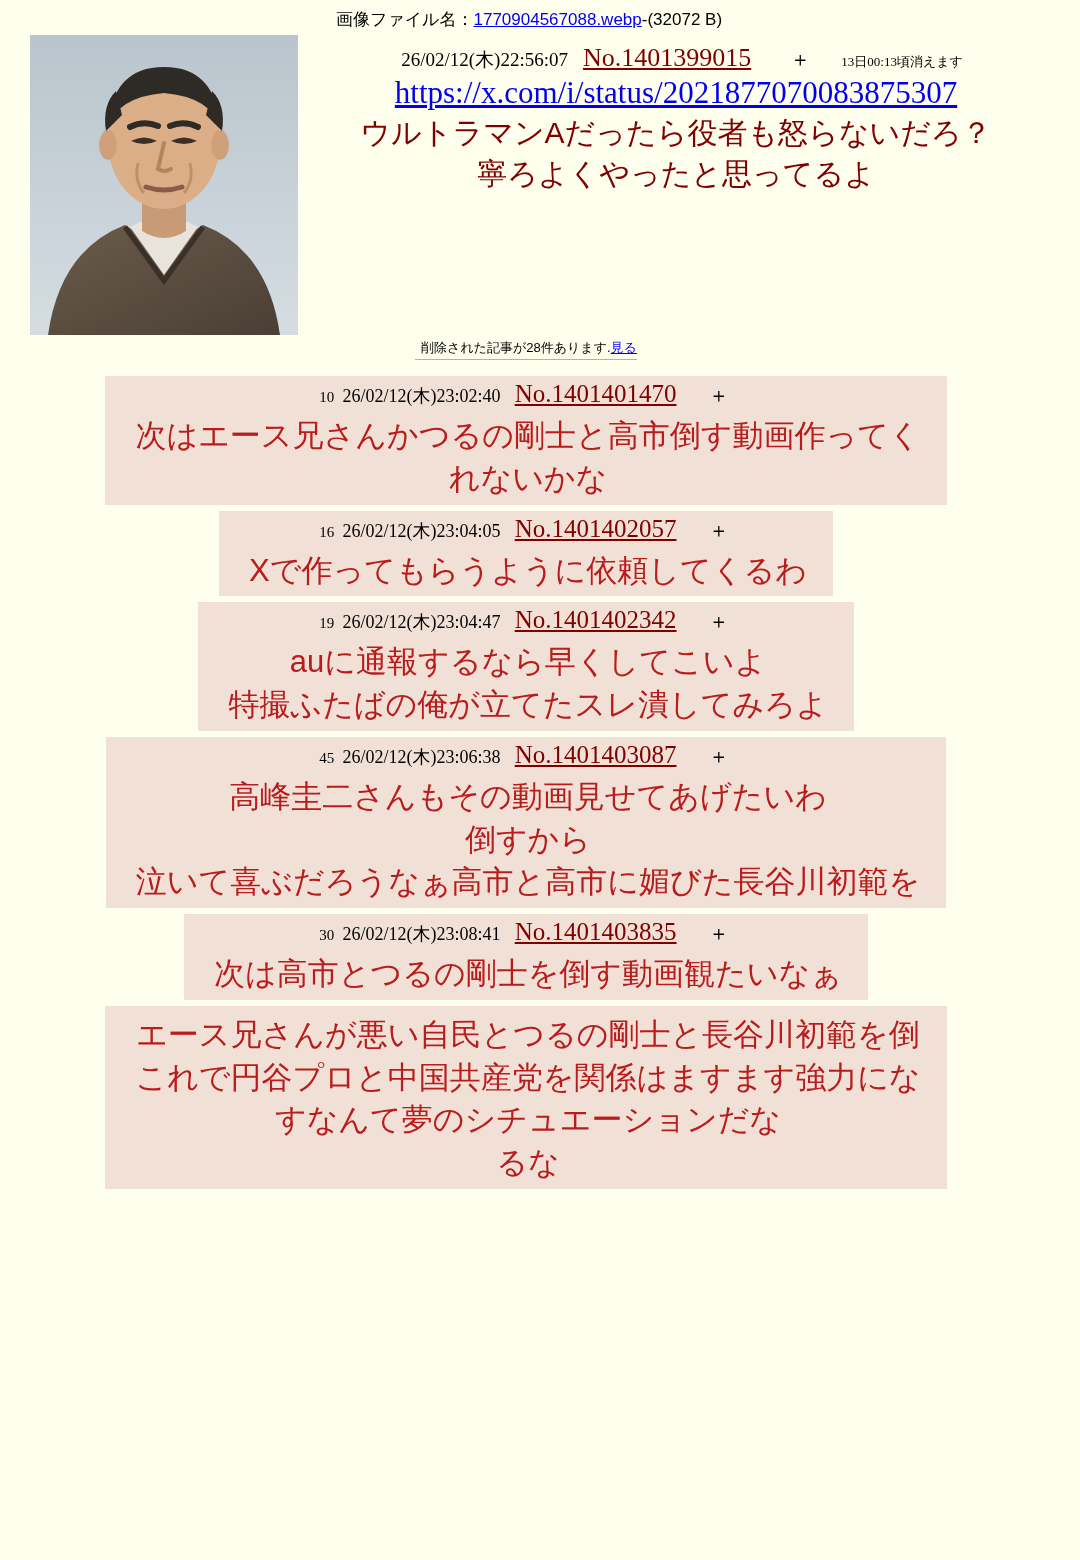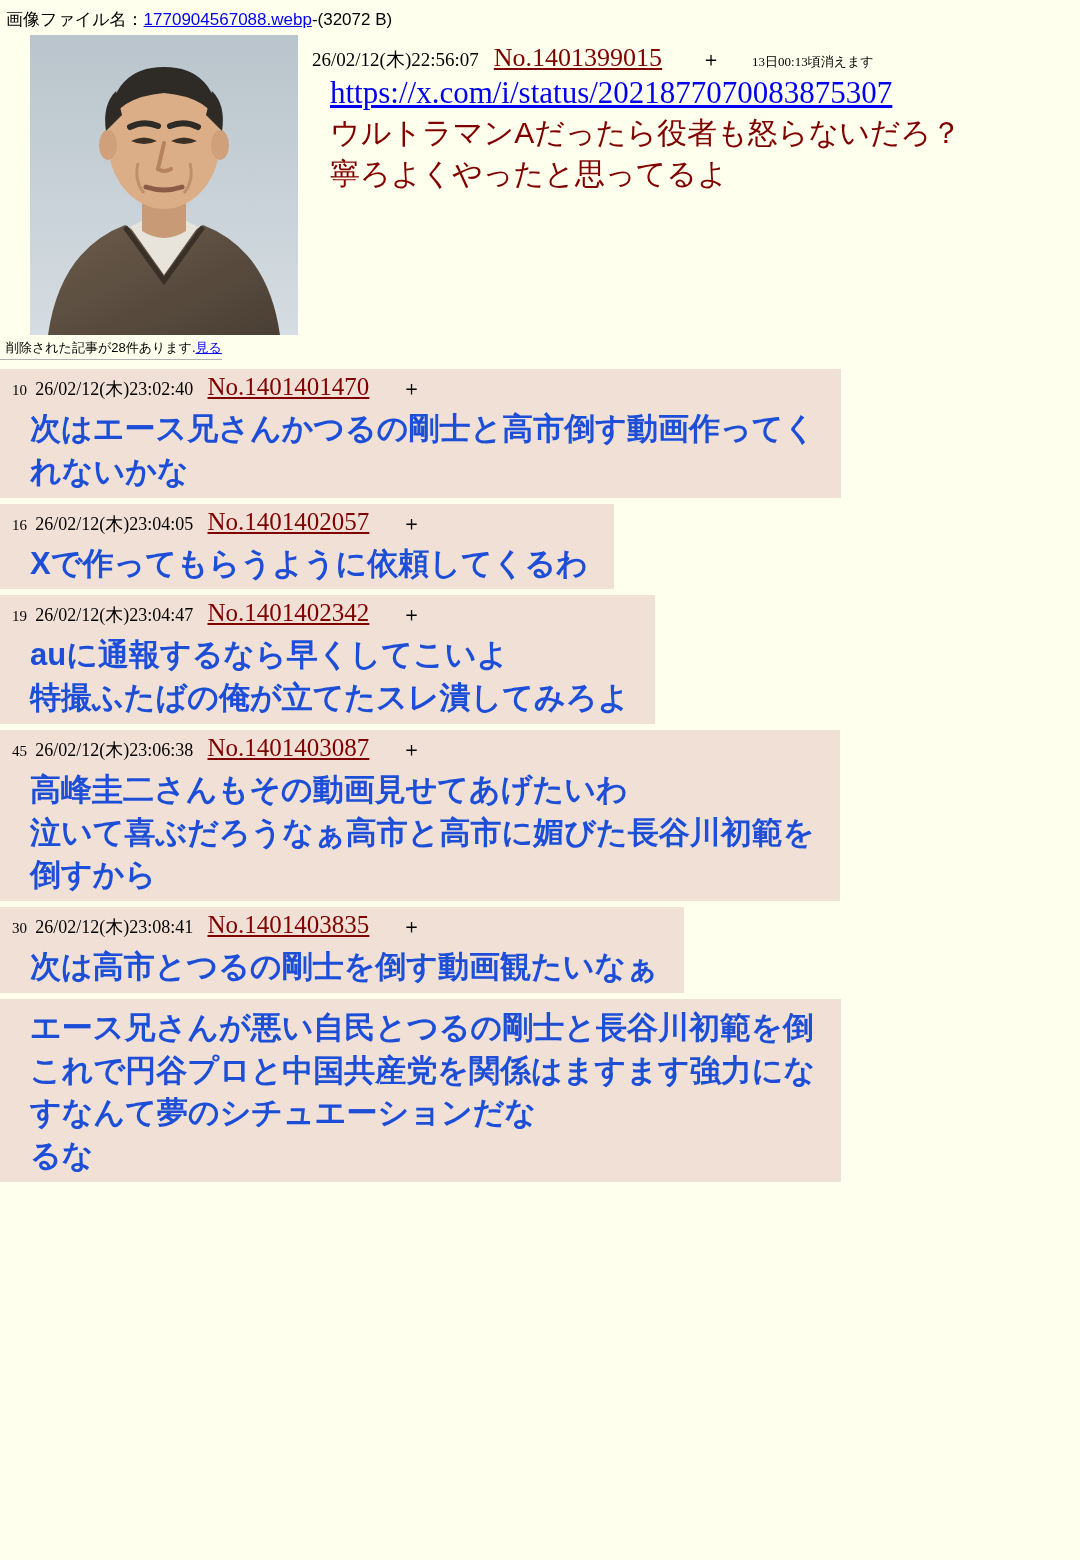--- a/index.html
+++ b/index.html
@@ -14,20 +14,21 @@
     color: #800000;
     -webkit-font-smoothing: antialiased;
   }
   a {
     color: #0000ee;
     text-decoration: underline;
   }
   .page {
     position: relative;
     width: 1052px;
+    text-align: center;
   }
 
   
   .filename-line {
     font-size: 17px;
     color: #000000;
     padding: 8px 0 4px 6px;
     white-space: nowrap;
   }
   .filename-line a { color: #0000ee; }
@@ -103,21 +104,21 @@
   }
 
   
   .deleted-notice {
     clear: left;
     font-size: 13px;
     color: #000000;
     padding: 2px 0 2px 6px;
     border-bottom: 1px solid #b0b0b0;
     display: inline-block;
-    margin-bottom: 9px;
+    margin-bottom: 16px;
   }
   .deleted-notice a { color: #0000ee; }
   .notice-wrap { clear: left; }
 
   
   .reply {
     display: block;
     margin: 0 0 6px 0;
   }
   .reply-inner {
@@ -152,23 +153,22 @@
   }
   .reply-head .plus {
     font-size: 20px;
     color: #000000;
     margin-left: 28px;
     cursor: pointer;
   }
   .reply-body {
     font-size: 31px;
     line-height: 1.38;
-    color: #1d4ed8;
+    color: #b91c1c;
     padding: 6px 10px 0 28px;
-    font-weight: bold;
   }
   .reply-body .line { display: block; }
 </style>
 </head>
 <body>
 
 <div class="page">
 
   <div class="filename-line">
     <span>画像ファイル名：</span><a href="#">1770904567088.webp</a><span class="size">-(32072 B)</span>
@@ -289,22 +289,22 @@
   <div class="reply">
     <div class="reply-inner">
       <div class="reply-head">
         <span class="idx">45</span>
         <span class="date">26/02/12(木)23:06:38</span>
         <span class="num">No.1401403087</span>
         <span class="plus">＋</span>
       </div>
       <div class="reply-body">
         <span class="line">高峰圭二さんもその動画見せてあげたいわ</span>
+        <span class="line">倒すから</span>
         <span class="line">泣いて喜ぶだろうなぁ高市と高市に媚びた長谷川初範を</span>
-        <span class="line">倒すから</span>
       </div>
     </div>
   </div>
 
   <div class="reply">
     <div class="reply-inner">
       <div class="reply-head">
         <span class="idx">30</span>
         <span class="date">26/02/12(木)23:08:41</span>
         <span class="num">No.1401403835</span>

